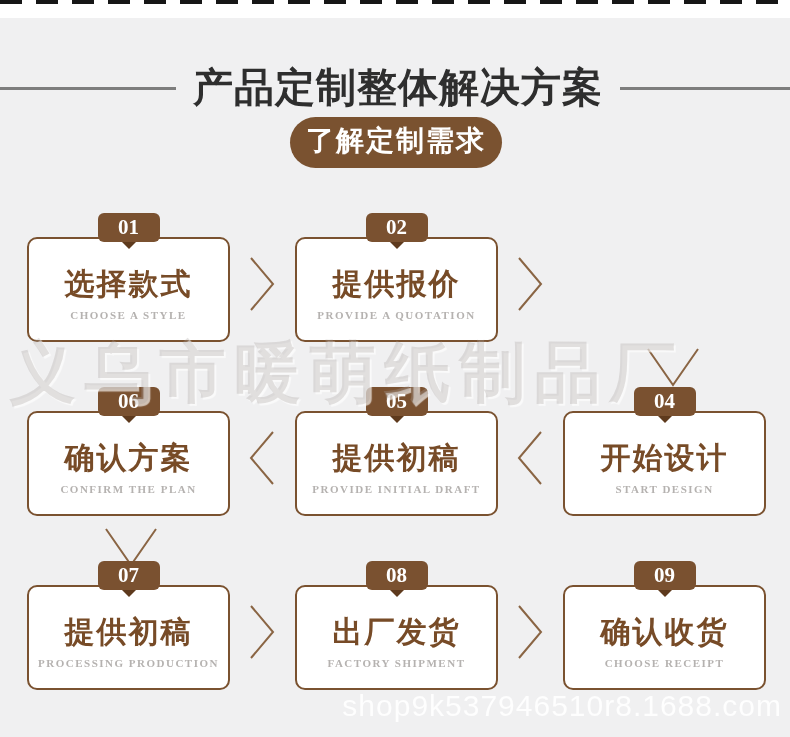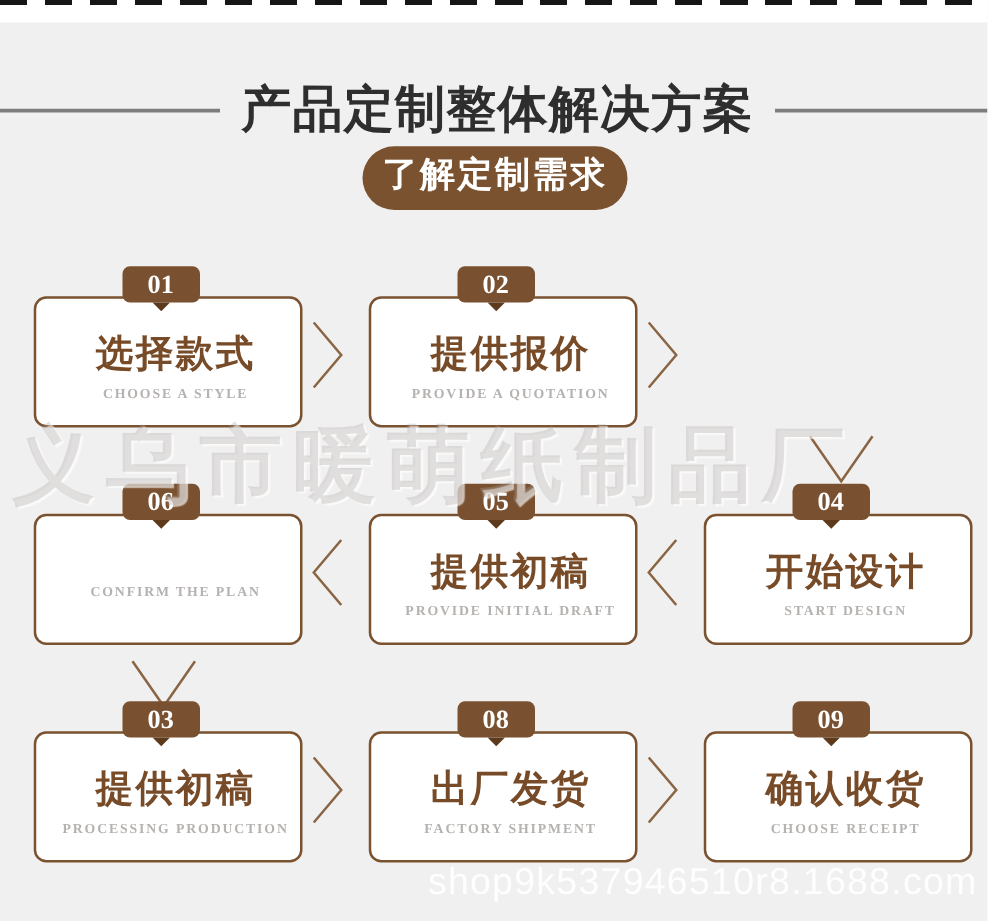--- a/index.html
+++ b/index.html
@@ -50,21 +50,21 @@
   .badge::after{
     content:"";position:absolute;left:50%;top:29px;transform:translateX(-50%);
     width:0;height:0;border-left:7px solid transparent;border-right:7px solid transparent;
     border-top:7px solid var(--badge_tail);
   }
   .badge-num{color:#ffffff;font-size:21px;font-weight:700;line-height:1;}
   .box{
     position:absolute;left:0;top:24px;width:199px;height:91px;
     background:#ffffff;border:2px solid var(--brown);border-radius:10px;
     display:flex;flex-direction:column;align-items:center;justify-content:center;
-    padding-top:10px;box-sizing:content-box;padding-left:12px;
+    padding-top:10px;box-sizing:content-box;
   }
   .step-title{
     font-size:30px;font-weight:700;color:var(--step_title);
     letter-spacing:2px;line-height:1;white-space:nowrap;
   }
   .step-sub{
     margin-top:11px;font-size:11px;color:var(--subtitle_gray);
     letter-spacing:1.5px;line-height:1;white-space:nowrap;font-weight:bold;
   }
   .arrow{position:absolute;}
@@ -120,20 +120,21 @@
       <div class="step-title">提供报价</div>
       <div class="step-sub">PROVIDE A QUOTATION</div>
     </div>
   </div>
 
   <div class="step" style="left:27px;top:387px">
     <div class="badge">
         <span class="badge-num">06</span>
       </div>
     <div class="box">
+      <div class="step-title">确认方案</div>
       <div class="step-sub">CONFIRM THE PLAN</div>
     </div>
   </div>
   <div class="step" style="left:295px;top:387px">
     <div class="badge">
         <span class="badge-num">05</span>
       </div>
     <div class="box">
       <div class="step-title">提供初稿</div>
       <div class="step-sub">PROVIDE INITIAL DRAFT</div>
@@ -144,21 +145,21 @@
         <span class="badge-num">04</span>
       </div>
     <div class="box">
       <div class="step-title">开始设计</div>
       <div class="step-sub">START DESIGN</div>
     </div>
   </div>
 
   <div class="step" style="left:27px;top:561px">
     <div class="badge">
-        <span class="badge-num">03</span>
+        <span class="badge-num">07</span>
       </div>
     <div class="box">
       <div class="step-title">提供初稿</div>
       <div class="step-sub">PROCESSING PRODUCTION</div>
     </div>
   </div>
   <div class="step" style="left:295px;top:561px">
     <div class="badge">
         <span class="badge-num">08</span>
       </div>

